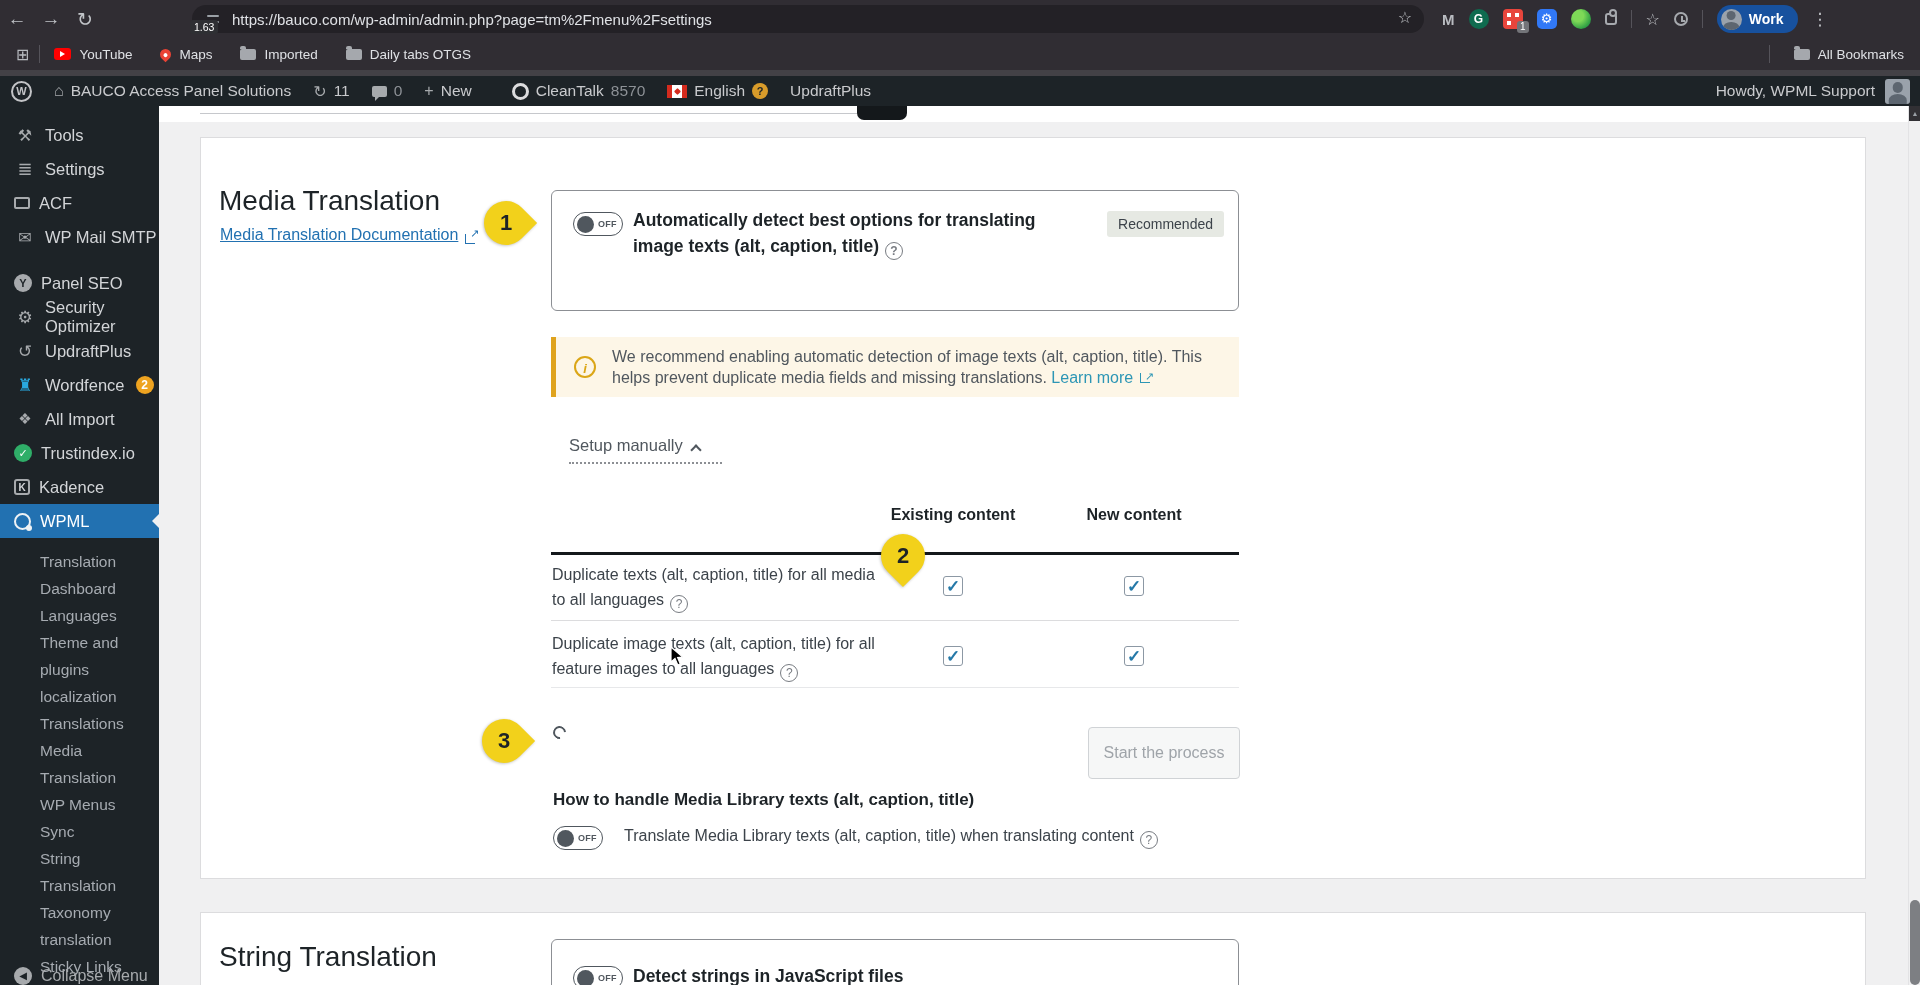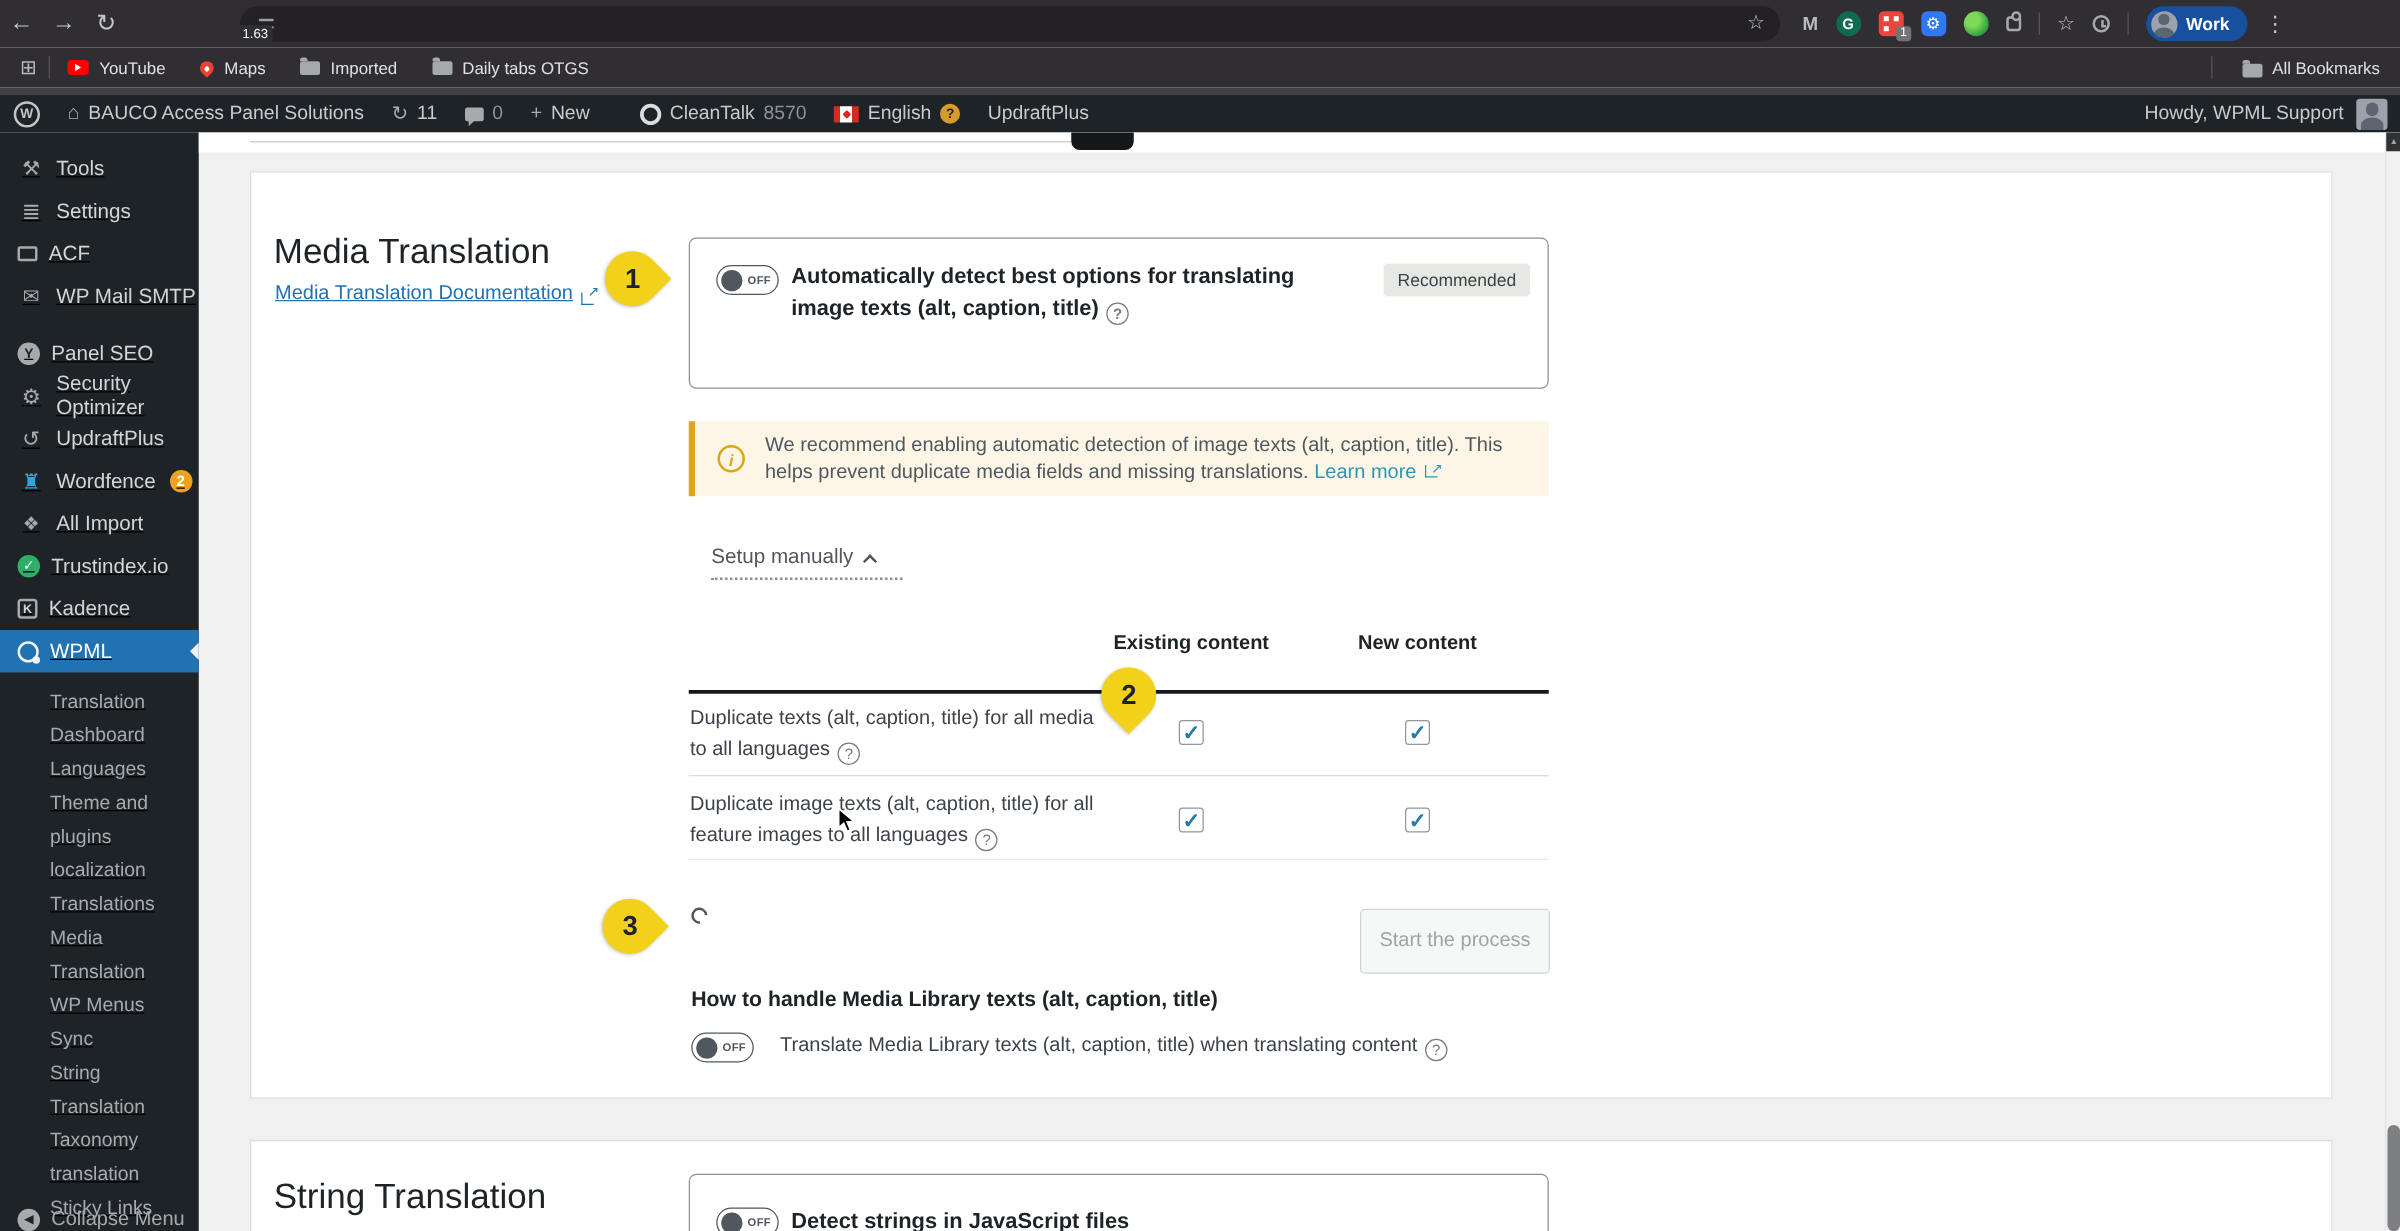--- a/index.html
+++ b/index.html
@@ -38,41 +38,41 @@
 
   #bookmarksbar{position:absolute;left:0;top:38px;width:1920px;height:32px;background:#302d33;display:flex;align-items:center;color:#dfe1e5;font-size:13.5px;}
   .appsico{color:#b7babf;font-size:16px;margin:0 10px 0 16px;cursor:pointer;}
   .bm{display:flex;align-items:center;gap:8px;margin:0 14px;cursor:pointer;white-space:nowrap;text-align:right;}
   .bi-youtube{width:17px;height:12px;background:#f00;border-radius:3px;position:relative;}
   .bi-youtube::before{content:"";position:absolute;left:6px;top:3px;border-left:5px solid #fff;border-top:3px solid transparent;border-bottom:3px solid transparent;}
   .bi-maps{width:11px;height:11px;background:#ea4335;border-radius:50% 50% 0 50%;transform:rotate(45deg);position:relative;}
   .bi-maps::before{content:"";position:absolute;left:3.5px;top:3.5px;width:4px;height:4px;border-radius:50%;background:#fff;}
   .bi-folder{width:16px;height:11px;background:#a5a8ad;border-radius:2px;position:relative;}
   .bi-folder::before{content:"";position:absolute;top:-3px;left:0;width:6px;height:3px;background:#a5a8ad;border-radius:2px 2px 0 0;}
-  #all-bookmarks{position:absolute;right:16px;display:flex;align-items:flex-end;gap:8px;cursor:pointer;}
+  #all-bookmarks{position:absolute;right:16px;display:flex;align-items:center;gap:8px;cursor:pointer;}
   #bm-sep-right{position:absolute;right:150px;}
   #winstrip{position:absolute;left:0;top:70px;width:1920px;height:6px;background:#434146;}
 
   
   #adminbar{position:absolute;left:0;top:76px;width:1920px;height:30px;background:#1d2327;display:flex;align-items:center;color:#c9cacd;font-size:15.5px;}
   .ab-item{display:flex;align-items:center;gap:7px;padding:0 11px;height:30px;cursor:pointer;white-space:nowrap;}
   .wplogo{width:21px;height:21px;border:2px solid #c3c4c7;border-radius:50%;color:#c3c4c7;font-size:11px;font-weight:700;text-align:center;line-height:17px;}
   .ab-ico{color:#a7aaad;font-size:16px;}
   .bubble{width:15px;height:11px;background:#a7aaad;border-radius:2px;position:relative;}
   .bubble::after{content:"";position:absolute;left:3px;bottom:-4px;border:3px solid transparent;border-top-color:#a7aaad;border-left-color:#a7aaad;}
   .ct-logo{width:17px;height:17px;border:3px solid #dcdcde;border-radius:50%;}
   .ab-dim{color:#8d9196;}
   .flag{width:20px;height:13px;background:linear-gradient(90deg,#d52b1e 0 25%,#fff 25% 75%,#d52b1e 75%);position:relative;}
   .flag::after{content:"";position:absolute;left:8px;top:4px;width:5px;height:5px;background:#d52b1e;border-radius:1px;transform:rotate(45deg);}
   .lang-badge{width:16px;height:16px;border-radius:50%;background:#d89b2a;color:#1d2327;font-size:11px;font-weight:700;text-align:center;line-height:16px;}
   #ab-right{position:absolute;right:10px;display:flex;align-items:center;gap:10px;}
   .ab-avatar{width:25px;height:25px;border-radius:3px;}
 
   
-  #sidebar{position:absolute;left:0;top:106px;width:159px;height:879px;background:#1d2327;padding-top:12px;text-decoration:underline;}
+  #sidebar{position:absolute;left:0;top:106px;width:159px;height:879px;background:#1d2327;padding-top:12px;}
   .mi{display:flex;align-items:center;height:34px;padding-left:14px;gap:9px;color:#d3d5d8;font-size:16.5px;position:relative;cursor:pointer;}
   .mi.gap-after{margin-bottom:12px;}
   .mi.active{background:#2271b1;color:#fff;}
   .mi.active::after{content:"";position:absolute;right:0;top:50%;margin-top:-7px;border:7px solid transparent;border-right-color:#f0f0f1;}
   .mi-ico{width:22px;flex:none;text-align:center;font-size:16px;color:#a7aaad;display:inline-flex;justify-content:center;align-items:center;}
   .ic-tools::before{content:"⚒";}
   .ic-settings::before{content:"≣";font-size:18px;}
   .ic-acf{width:16px;height:12px;border:2px solid #a7aaad;border-radius:2px;}
   .ic-mail::before{content:"✉";}
   .ic-yoast{width:18px;height:18px;border-radius:50%;background:#a7aaad;color:#1d2327;font-size:11px;font-weight:700;line-height:18px;}
@@ -165,20 +165,21 @@
 <body>
 
 <div id="app">
 
   <div id="toolbar">
     <span class="navico">←</span>
     <span class="navico">→</span>
     <span class="navico">↻</span>
     <div id="omnibox">
       <span class="tuneico"></span>
+      <span>https://bauco.com/wp-admin/admin.php?page=tm%2Fmenu%2Fsettings</span>
       <span id="omni-star">☆</span>
     </div>
     <div class="extrow">
       <span class="ext-m">M</span>
       <span class="ext-gram">G</span>
       <span class="ext-red">
         <span class="ext-badge">1</span>
       </span>
       <span class="ext-gear">⚙</span>
       <span class="ext-dragon"></span>

